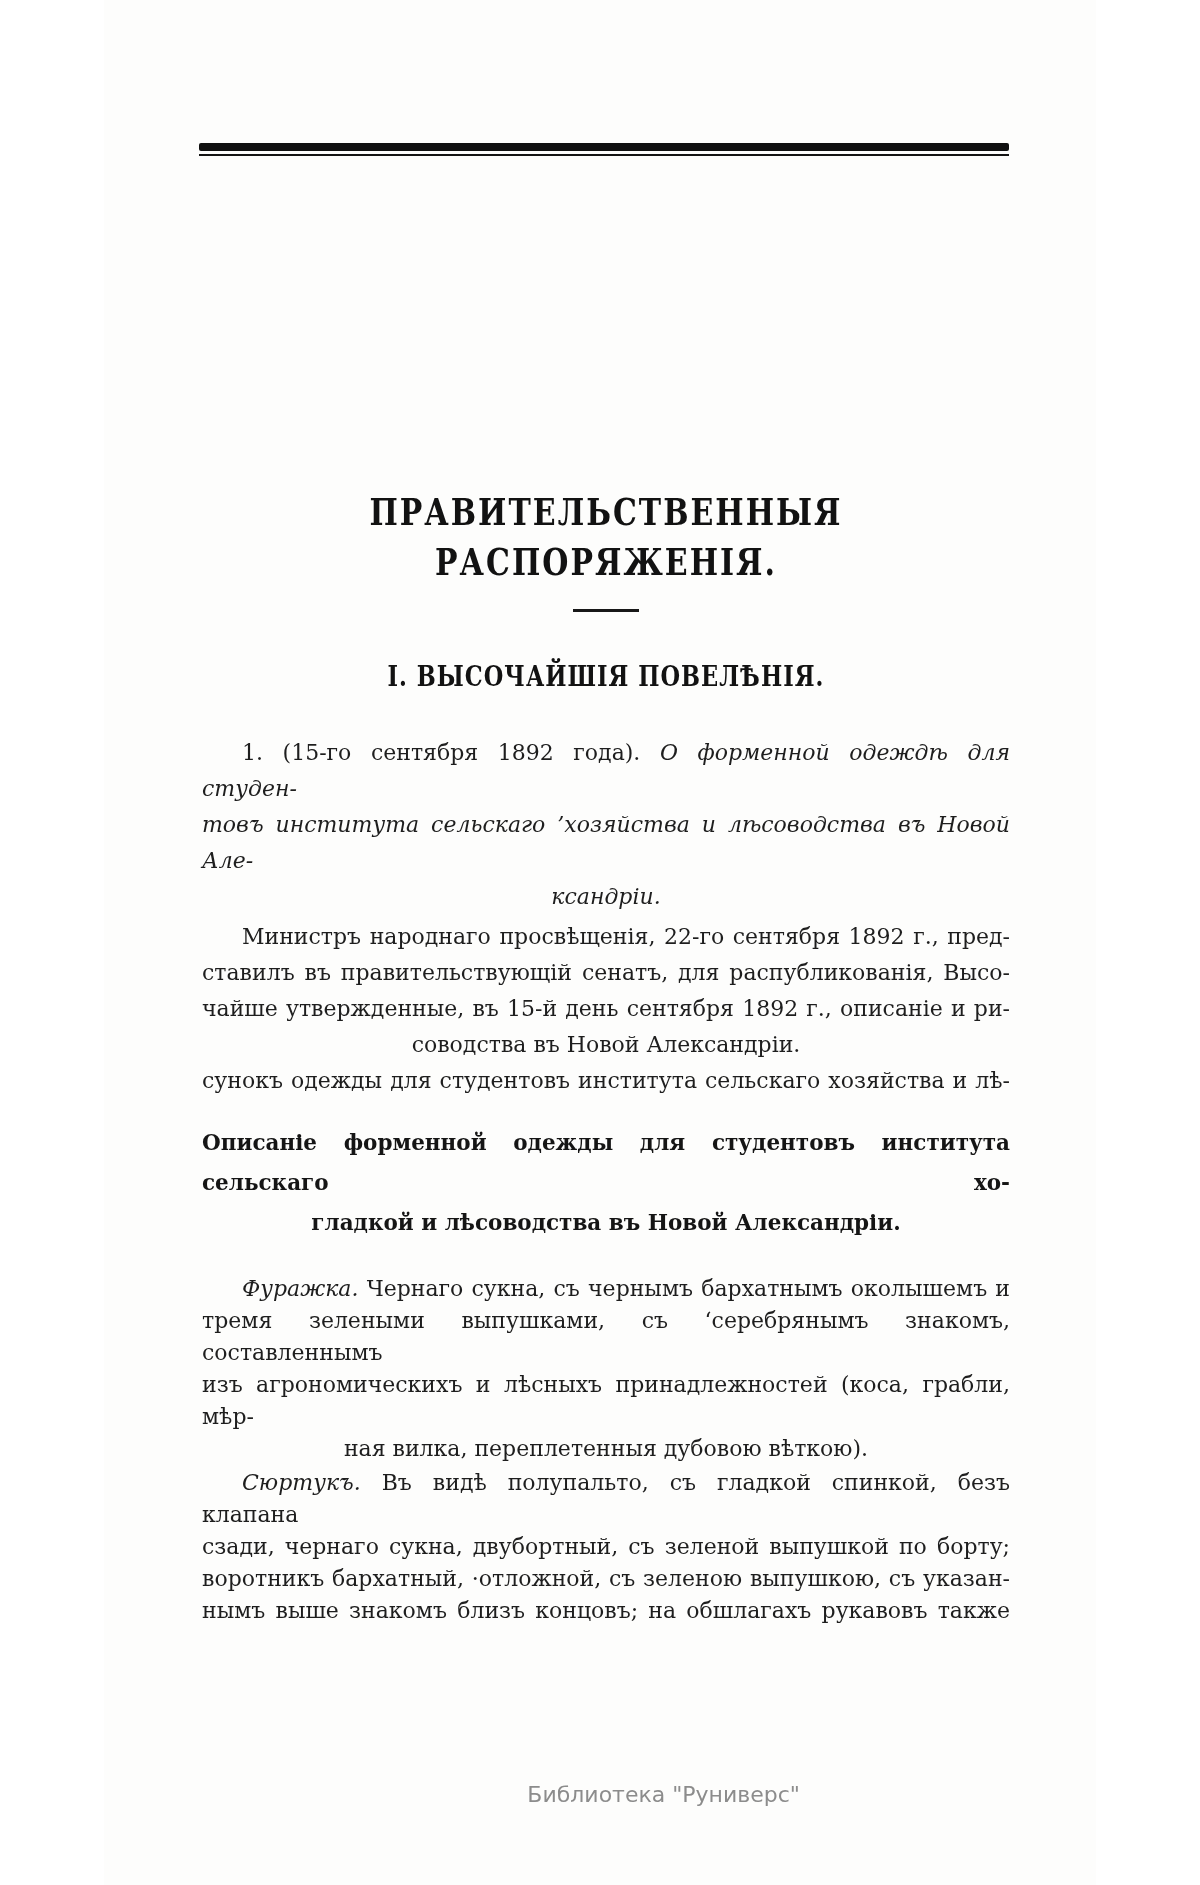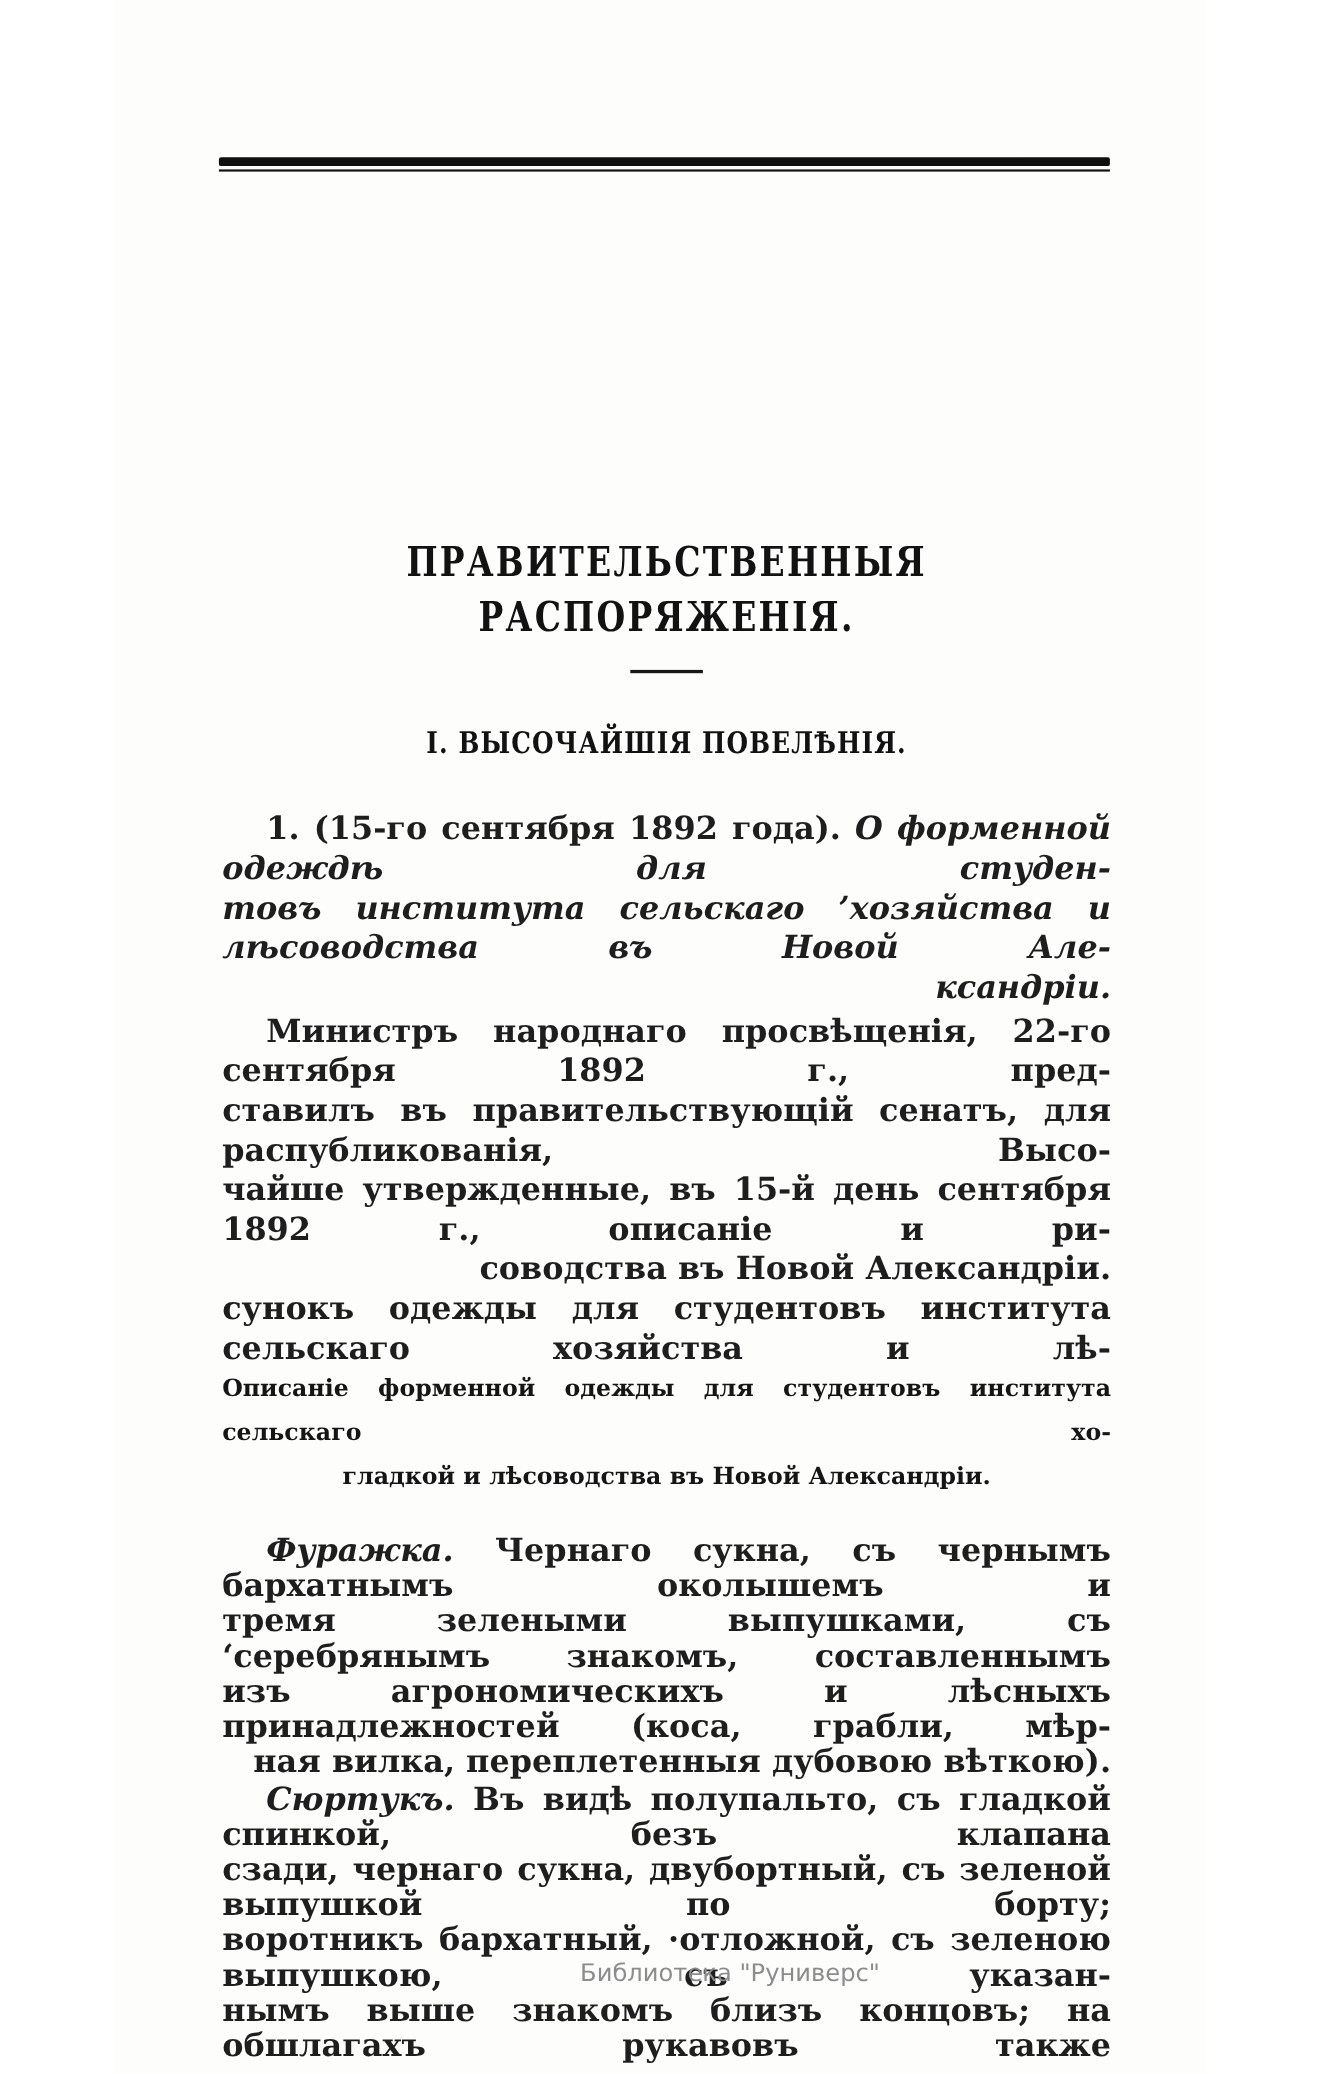--- a/index.html
+++ b/index.html
@@ -34,29 +34,29 @@
     margin-top: 47px;
     font-size: 22.5px;
     font-weight: 700;
     text-align: center;
     letter-spacing: 1px;
     line-height: 34px;
     transform: scale(1, 1.2);
     color: #121212;
   }
 
-  .para { font-size: 29px; line-height: 36px; font-weight: bold; }
+  .para { font-size: 22px; line-height: 36px; }
   .tight { line-height: 32px; }
   .p1 { margin-top: 42px; }
   .p2 { margin-top: 4px; }
-  .desc { font-size: 21.5px; font-weight: 700; line-height: 40px; color: #151515; }
+  .desc { margin-top: 24px; font-size: 21.5px; font-weight: 700; line-height: 40px; color: #151515; }
   .p3 { margin-top: 30px; }
   .p4 { margin-top: 2px; }
 
-  .line { text-align: right; }
+  .line { text-align: center; }
   .j { text-align: justify; text-align-last: justify; }
   .center { text-align: center; }
   .indent { text-indent: 40px; }
   .it { font-style: italic; }
 
   .watermark {
     position: absolute;
     top: 1782px;
     right: 296px;
     font-family: "DejaVu Sans", "Liberation Sans", sans-serif;

